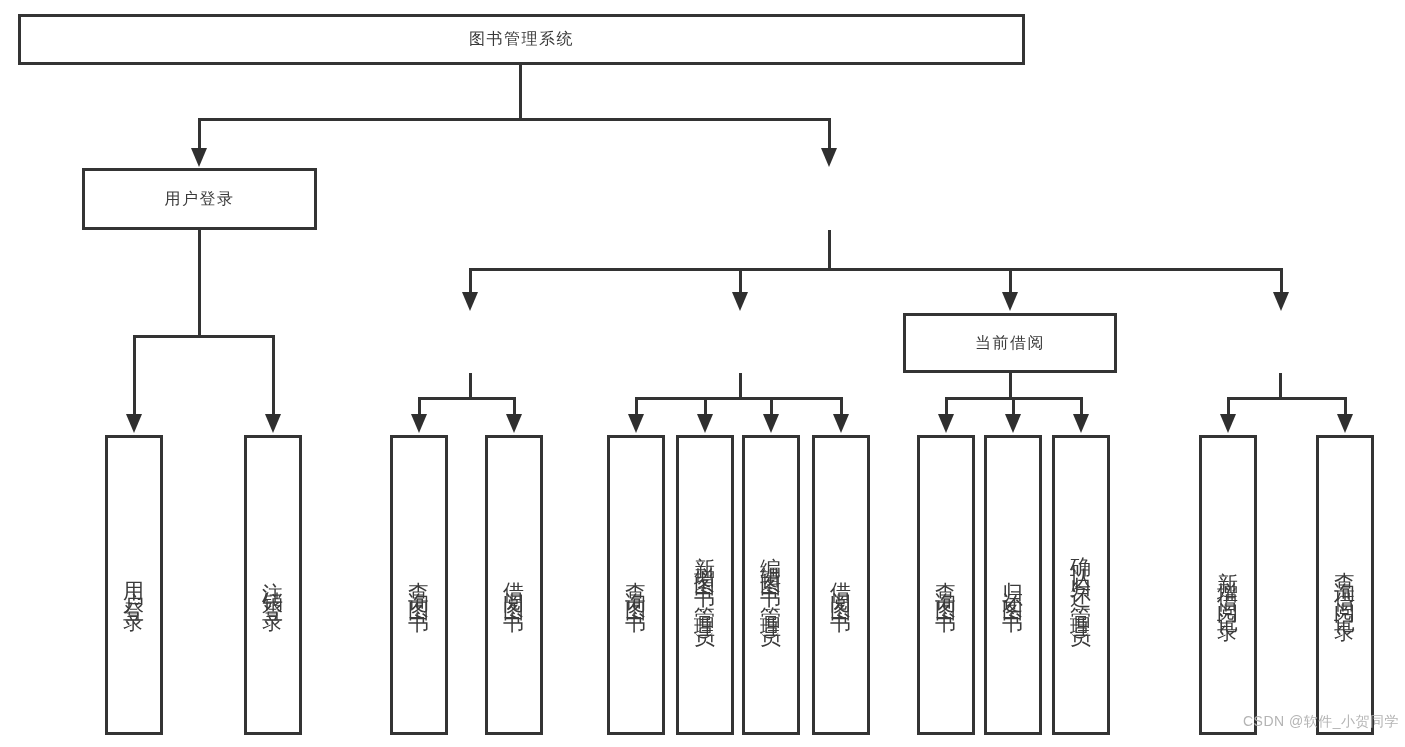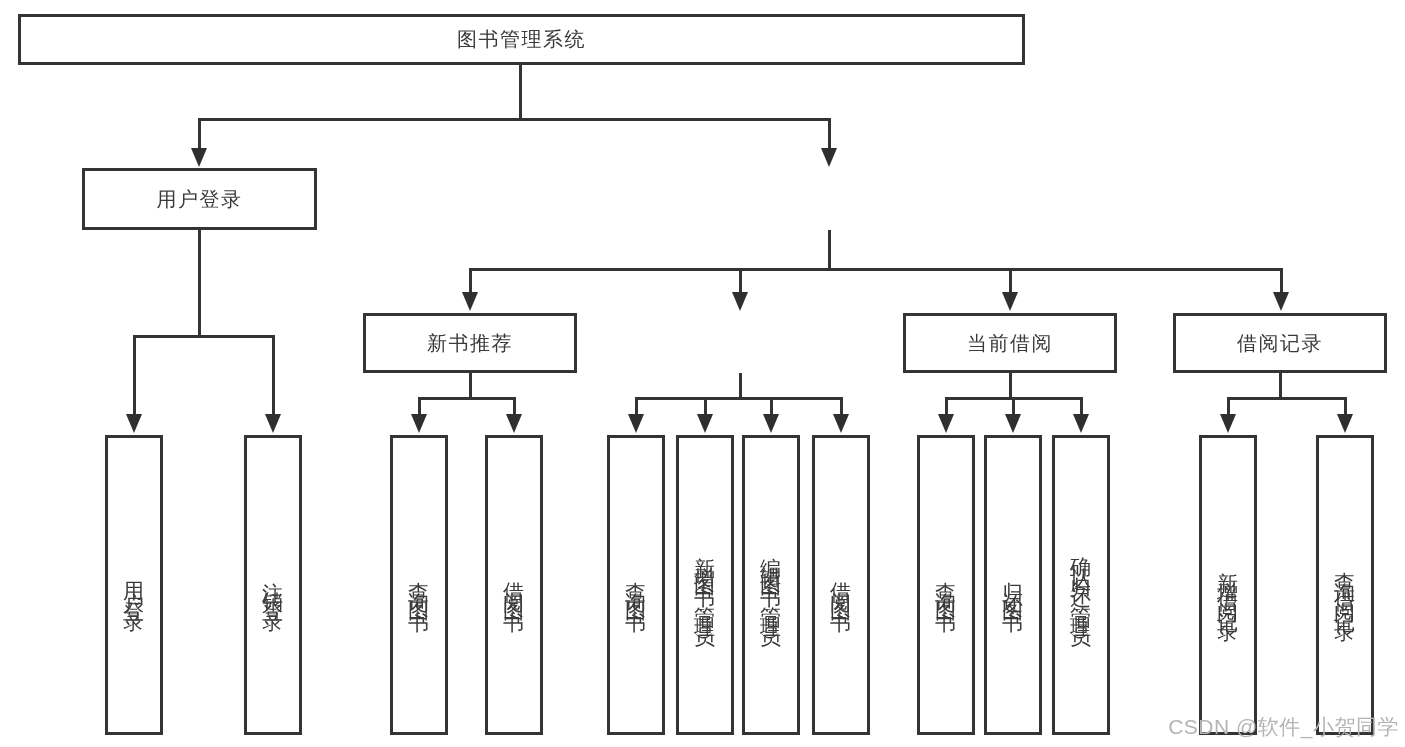--- a/index.html
+++ b/index.html
@@ -4,21 +4,21 @@
 <style>
   html,body{margin:0;padding:0;background:#ffffff;}
   .stage{
     position:relative;width:1405px;height:747px;background:#ffffff;overflow:hidden;
     font-family:"Liberation Sans",sans-serif;color:#3a3a3a;
   }
   
   .hbox{
     position:absolute;background:#ffffff;border:3px solid #343434;
     display:flex;align-items:center;justify-content:center;
-    font-size:20px;letter-spacing:1.5px;box-sizing:border-box;
+    font-size:16px;letter-spacing:1.5px;box-sizing:border-box;
   }
   
   .vbox{
     position:absolute;background:#ffffff;border:3px solid #343434;
     width:58px;height:300px;top:435px;box-sizing:border-box;
     display:flex;align-items:center;justify-content:center;
   }
   .vbox span{
     writing-mode:vertical-rl;font-size:21px;letter-spacing:10px;
     line-height:1;white-space:nowrap;
@@ -27,35 +27,33 @@
   .vl{position:absolute;width:3px;background:#333333;}
   .hl{position:absolute;height:3px;background:#333333;}
   
   .ar{
     position:absolute;width:0;height:0;
     border-left:8px solid transparent;border-right:8px solid transparent;
     border-top:19px solid #2f2f2f;
   }
   .watermark{
     position:absolute;top:713px;right:6px;z-index:10;
-    font-size:21px;color:#b4b4b4;letter-spacing:0.5px;
+    font-size:14px;color:#b4b4b4;letter-spacing:0.5px;
   }
 </style>
 </head>
 <body>
 
 <div class="stage">
 
   <div class="hbox" style="left:18px;top:14px;width:1007px;height:51px;">图书管理系统</div>
 
   <div class="hbox" style="left:82px;top:168px;width:235px;height:62px;">用户登录</div>
 
-  <div class="hbox" style="left:363px;top:313px;width:214px;height:60px;">新书推荐</div>
   <div class="hbox" style="left:903px;top:313px;width:214px;height:60px;">当前借阅</div>
-  <div class="hbox" style="left:1173px;top:313px;width:214px;height:60px;">借阅记录</div>
 
   <div class="vbox" style="left:105px;">
     <span>用户登录</span>
     </div>
   <div class="vbox" style="left:244px;">
     <span>注销登录</span>
     </div>
 
   <div class="vbox" style="left:390px;">
     <span>查询图书</span>

